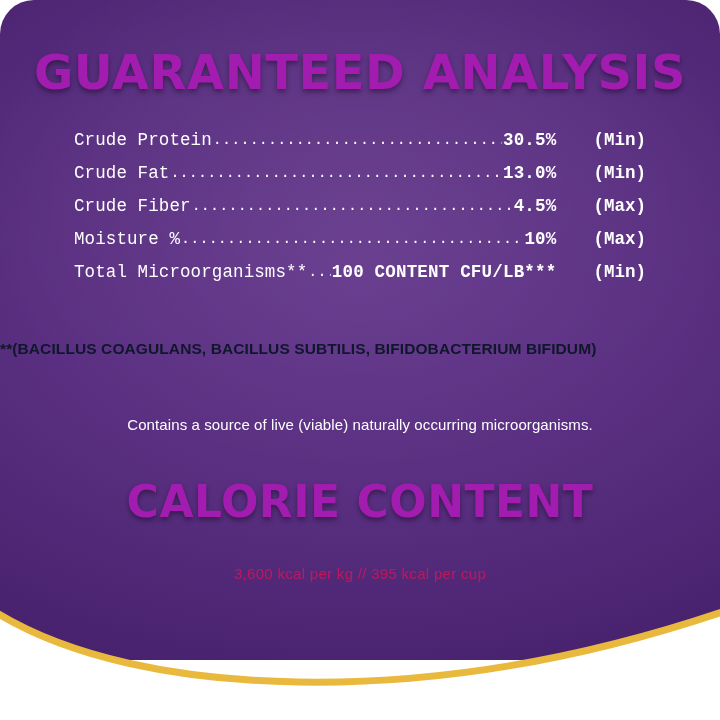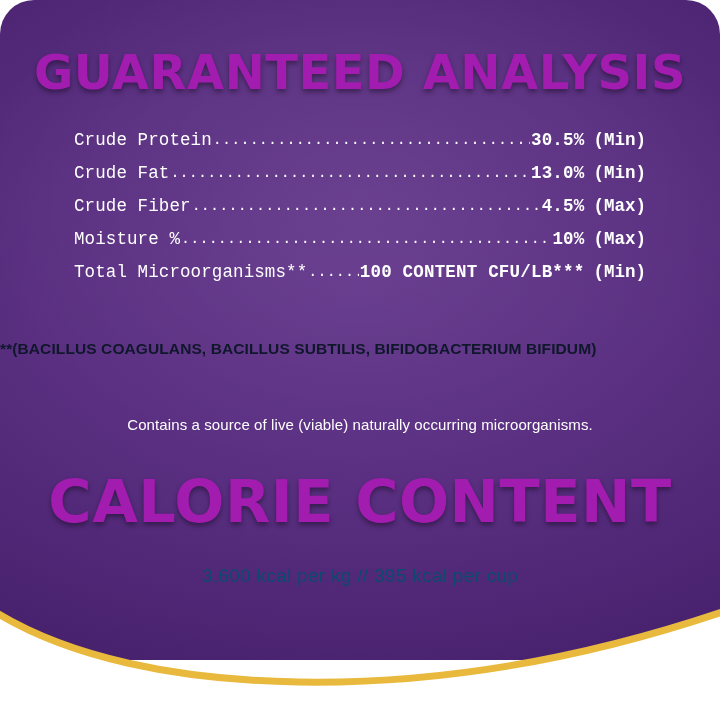--- a/index.html
+++ b/index.html
@@ -79,21 +79,21 @@
     width: 720px;
     font-size: 48px;
     line-height: 56px;
     transform: scaleX(1.0);
   }
   #title-calorie {
     position: absolute;
     top: 476px;
     left: 0;
     width: 720px;
-    font-size: 59px;
+    font-size: 44px;
     line-height: 52px;
   }
 
   
   .analysis {
     position: absolute;
     top: 130px;
     left: 74px;
     width: 572px;
     font-family: Liberation Mono, monospace;
@@ -123,20 +123,21 @@
   }
   .a-value {
     font-weight: bold;
     font-size: 17.5px;
     letter-spacing: 0.2px;
   }
   .a-qual {
     font-weight: bold;
     font-size: 17.5px;
     padding-left: 9px;
+    margin-left: 28px;
   }
 
   
   .footnote {
     position: absolute;
     left: 0;
     width: 720px;
     color: #0f172a;
     font-weight: bold;
     font-size: 15.5px;
@@ -156,22 +157,22 @@
     font-weight: normal;
     letter-spacing: 0.1px;
   }
 
   #calorie-values {
     position: absolute;
     left: 0;
     top: 565px;
     width: 720px;
     text-align: center;
-    color: #0c4a6e;
-    font-size: 19px;
+    color: #be185d;
+    font-size: 15px;
     letter-spacing: 0.3px;
   }
 </style>
 </head>
 <body>
 
 <div id="page">
 
   <div class="panel"></div>
 

